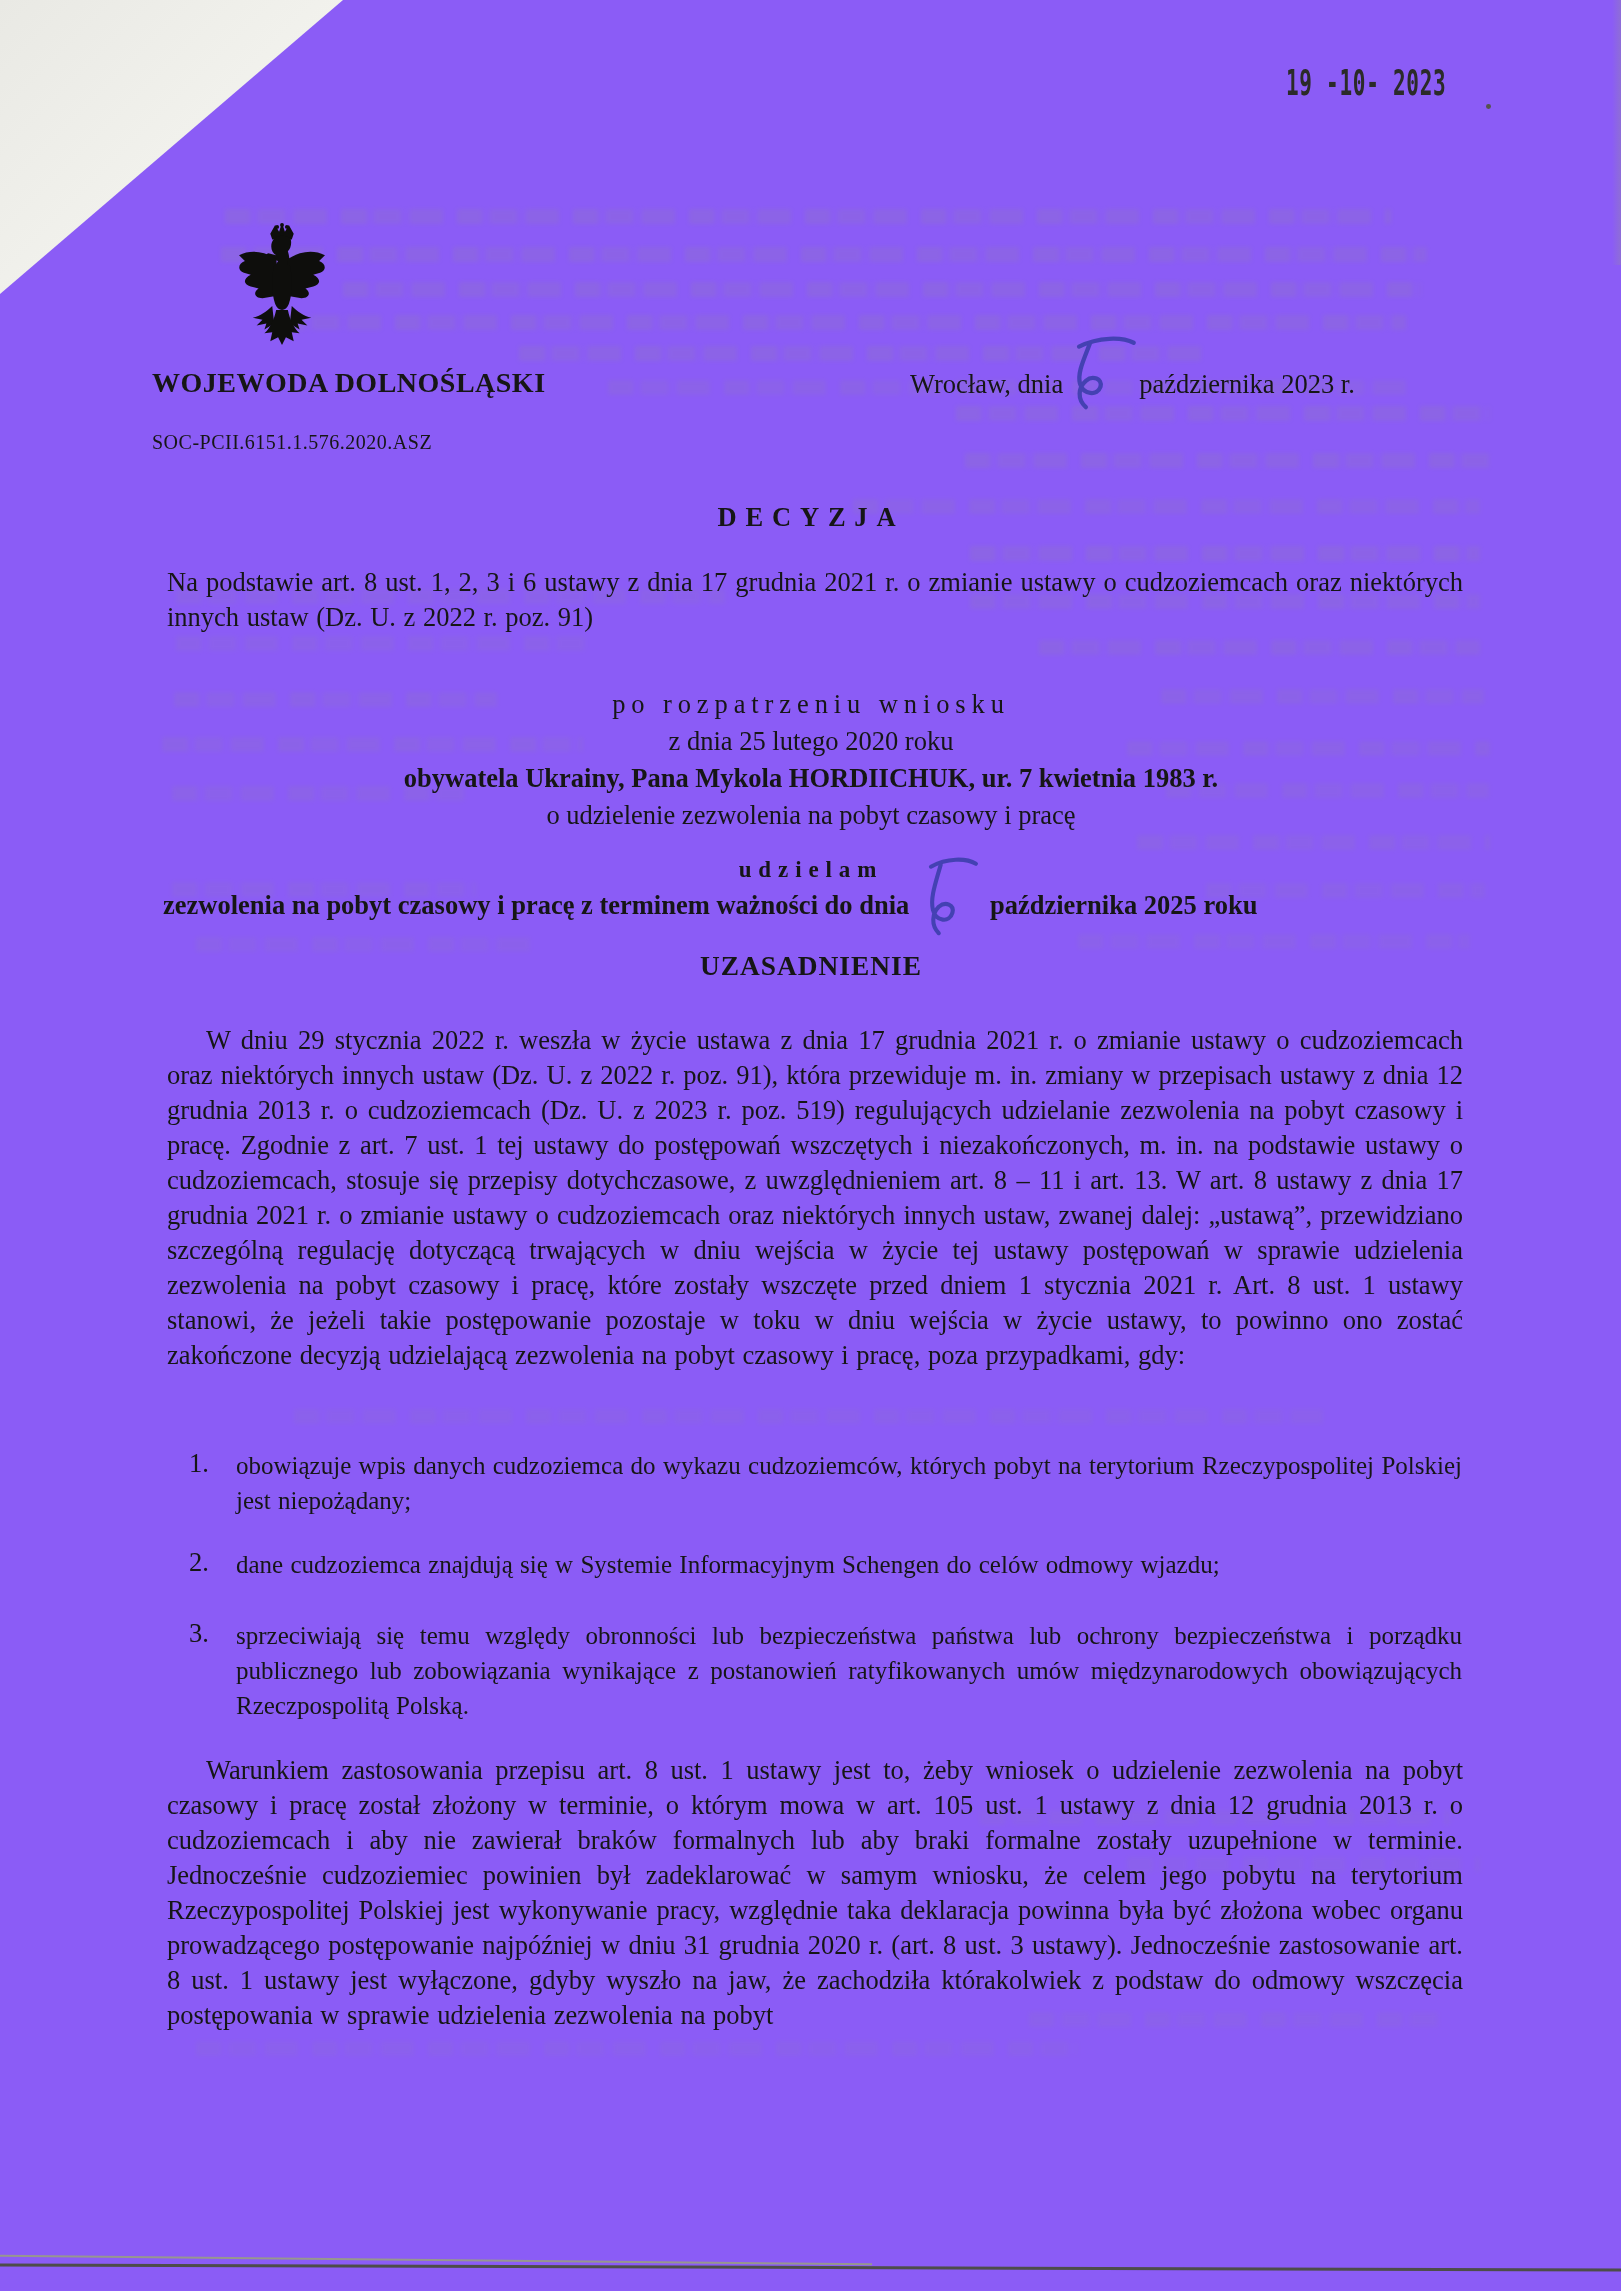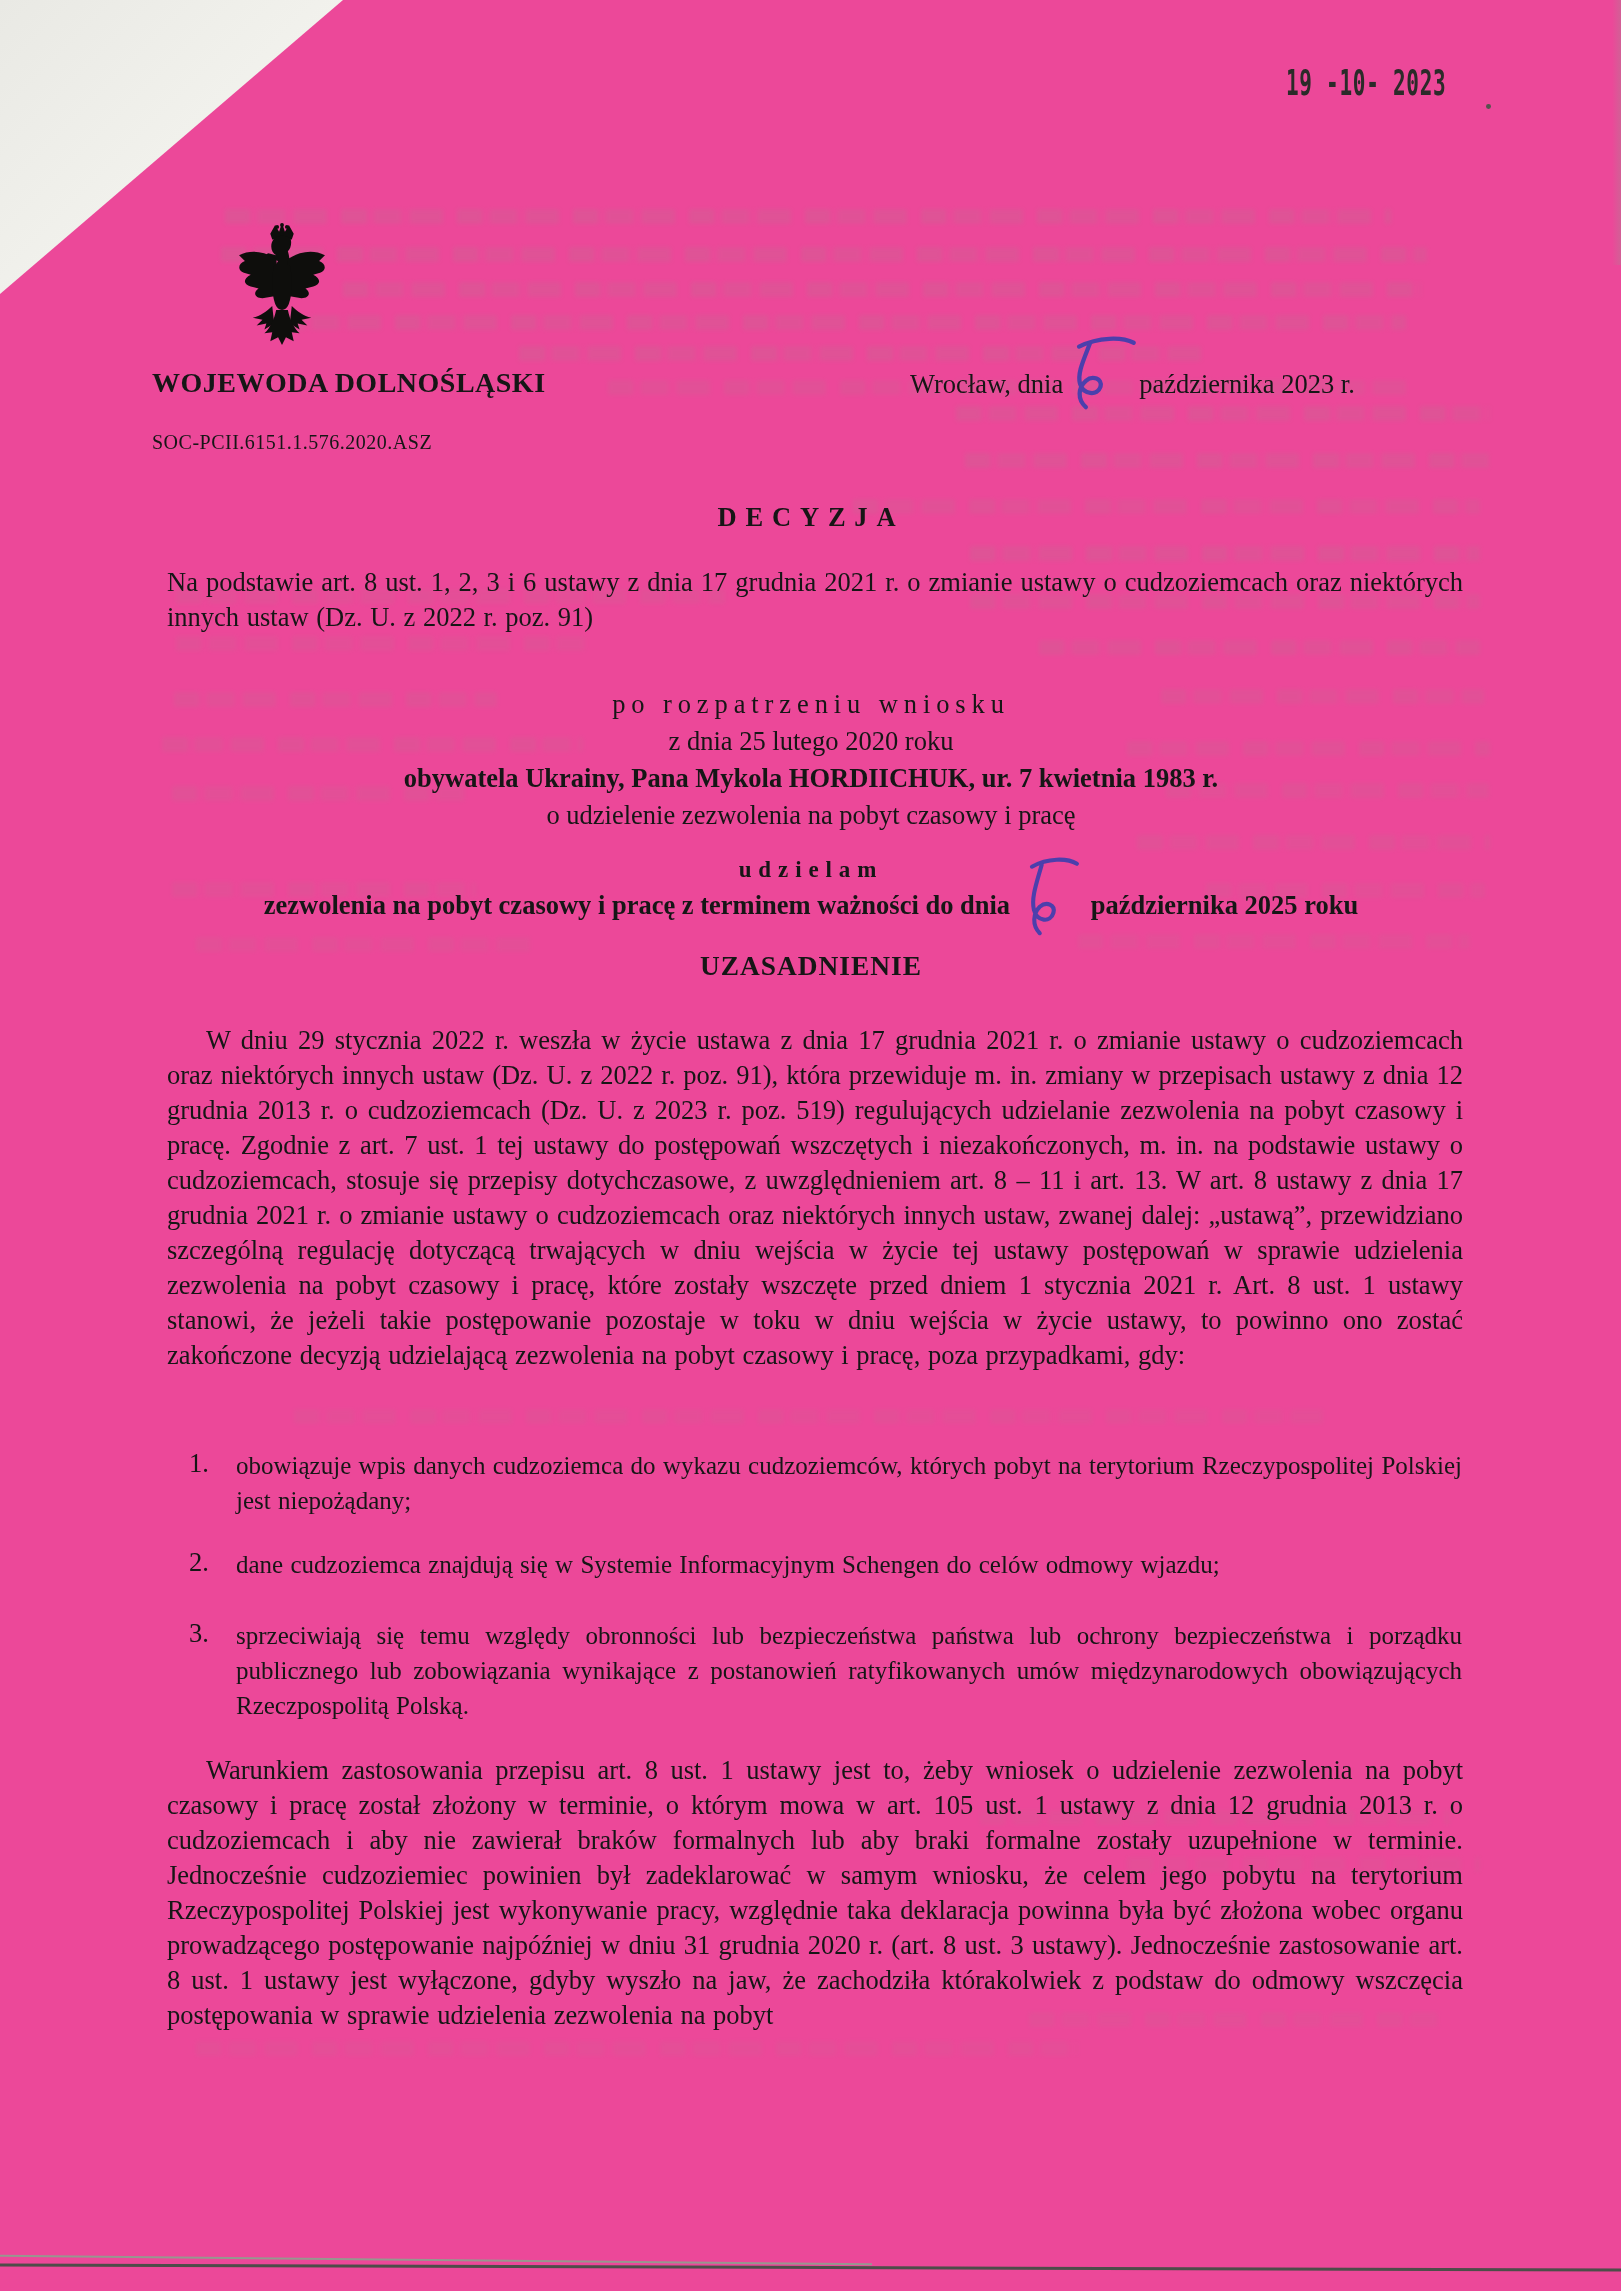--- a/index.html
+++ b/index.html
@@ -1,19 +1,19 @@
 <!DOCTYPE html>
 <html lang="pl"><head>
 <meta charset="utf-8">
 <style>
   html,body{margin:0;padding:0;background:#888;}
   #page{
     position:relative;
     width:1621px;height:2292px;
-    background:#ec4899;
+    background:#8b5cf6;
     overflow:hidden;
     font-family:"Liberation Serif","DejaVu Serif",serif;
     color:#161616;
   }
   
   .fold-triangle{
     position:absolute;left:0;top:0;width:353px;height:304px;
     background:linear-gradient(135deg,#e9e9e4 0%,#f2f2ed 55%,#f6f6f1 100%);
     clip-path:polygon(0 0,343px 0,0 294px);
   }
@@ -60,21 +60,21 @@
     position:absolute;left:167px;width:1296px;
     font-size:26.5px;line-height:35px;text-align:justify;word-spacing:1px;
   }
   .legal{top:565px;}
   .app-block{top:686px;font-size:26.5px;line-height:37px;}
   .ls{letter-spacing:5.9px;}
   .bold{font-weight:bold;}
   .ruling-verb{top:857px;font-size:23px;font-weight:bold;letter-spacing:6.9px;}
   .ruling-line{
     position:absolute;left:163px;top:890px;width:1296px;
-    display:flex;justify-content:center;align-items:baseline;gap:9.8px;
+    display:flex;justify-content:flex-start;align-items:baseline;gap:9.8px;
     font-size:26.5px;font-weight:bold;white-space:nowrap;
   }
   .ruling-line .hand-wrap{width:61px;}
   .uzasadnienie{top:951px;font-size:27.4px;font-weight:bold;letter-spacing:1px;}
   .p1{top:1023px;text-indent:39px;}
   .p2{top:1753px;text-indent:39px;}
   .dlist{position:absolute;left:189px;width:1273px;}
   .ditem{position:absolute;left:0;width:100%;}
   .ditem .num{position:absolute;left:0;top:0;font-size:26.5px;}
   .ditem .txt{

